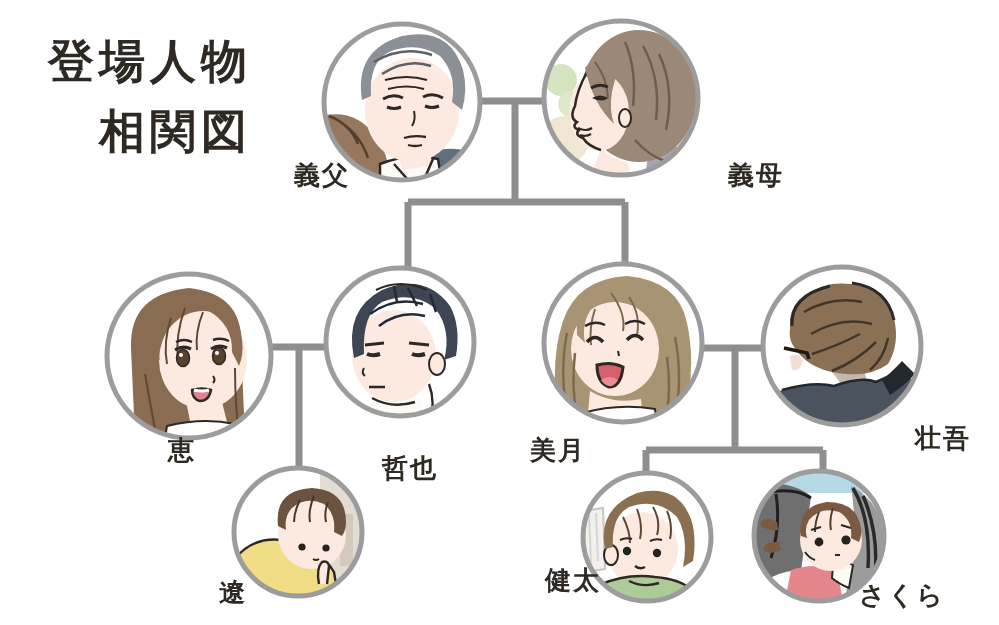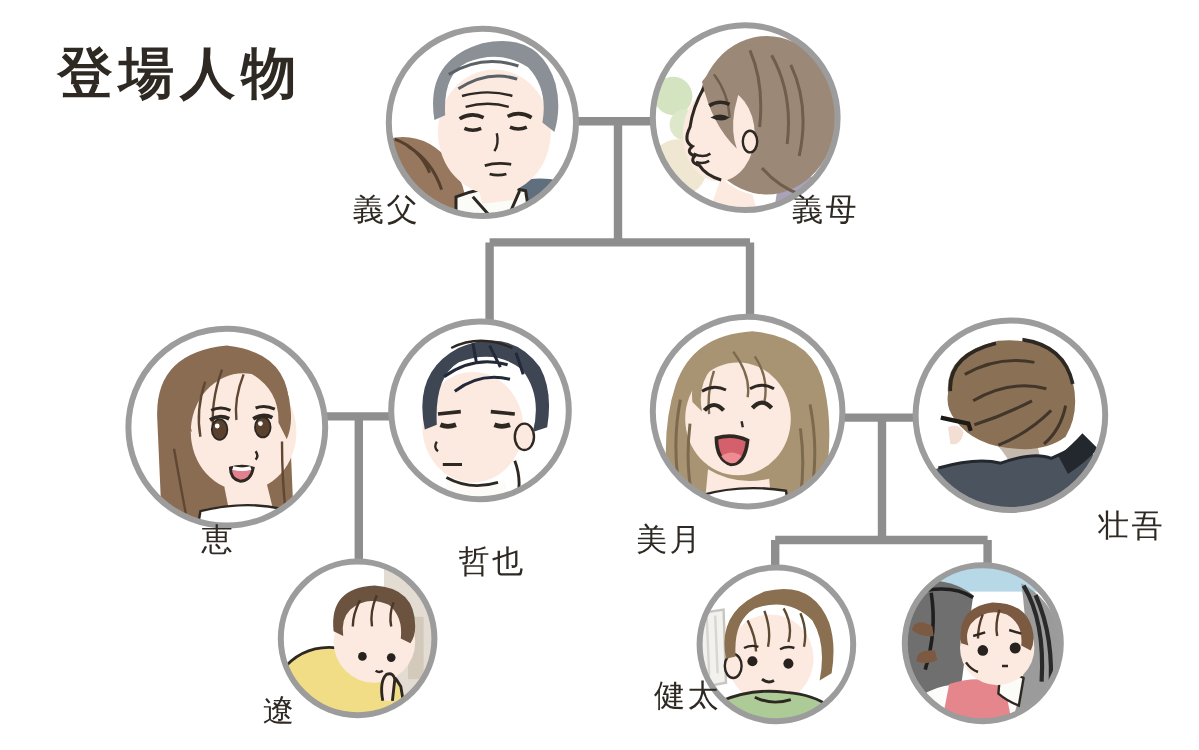--- a/index.html
+++ b/index.html
@@ -8,21 +8,21 @@
     font-family:"DejaVu Sans","Liberation Sans",sans-serif;
   }
   .canvas svg{position:absolute;left:0;top:0;}
   .title{
     position:absolute;left:150px;top:26px;transform:translateX(-50%);
     text-align:right;font-weight:700;font-size:46px;line-height:70px;
     letter-spacing:5px;color:#2f2923;white-space:nowrap;
   }
   .lbl{
     position:absolute;transform:translate(-50%,-50%);
-    font-weight:400;font-size:26px;letter-spacing:2px;
+    font-weight:700;font-size:26px;letter-spacing:2px;
     color:#2f2923;white-space:nowrap;
   }
 </style>
 </head>
 <body>
 
 <div class="canvas">
 
 <svg width="999" height="625" viewBox="0 0 999 625">
   <defs>
@@ -256,23 +256,25 @@
         <path d="M16,19 L21,19" stroke="#2e2823" stroke-width="2" fill="none"></path>
         <path d="M-14,16 Q-10,22 -4,24" stroke="#2e2823" stroke-width="2" fill="none"></path>
       </g>
     </g>
     <circle cx="819" cy="536" r="65" fill="none" stroke="#9c9c9c" stroke-width="5"></circle>
   </g>
 </svg>
 
   <div class="title">
     <div>登場人物</div>
+    <div>相関図</div>
   </div>
 
   <div class="lbl" style="left:322px;top:175px">義父</div>
-  <div class="lbl" style="left:688px;top:175px">義母</div>
+  <div class="lbl" style="left:756px;top:175px">義母</div>
   <div class="lbl" style="left:182px;top:450px">恵</div>
   <div class="lbl" style="left:410px;top:468px">哲也</div>
   <div class="lbl" style="left:558px;top:450px">美月</div>
   <div class="lbl" style="left:943px;top:438px">壮吾</div>
   <div class="lbl" style="left:233px;top:592px">遼</div>
   <div class="lbl" style="left:573px;top:580px">健太</div>
+  <div class="lbl" style="left:902px;top:595px">さくら</div>
 </div>
 
 </body></html>

